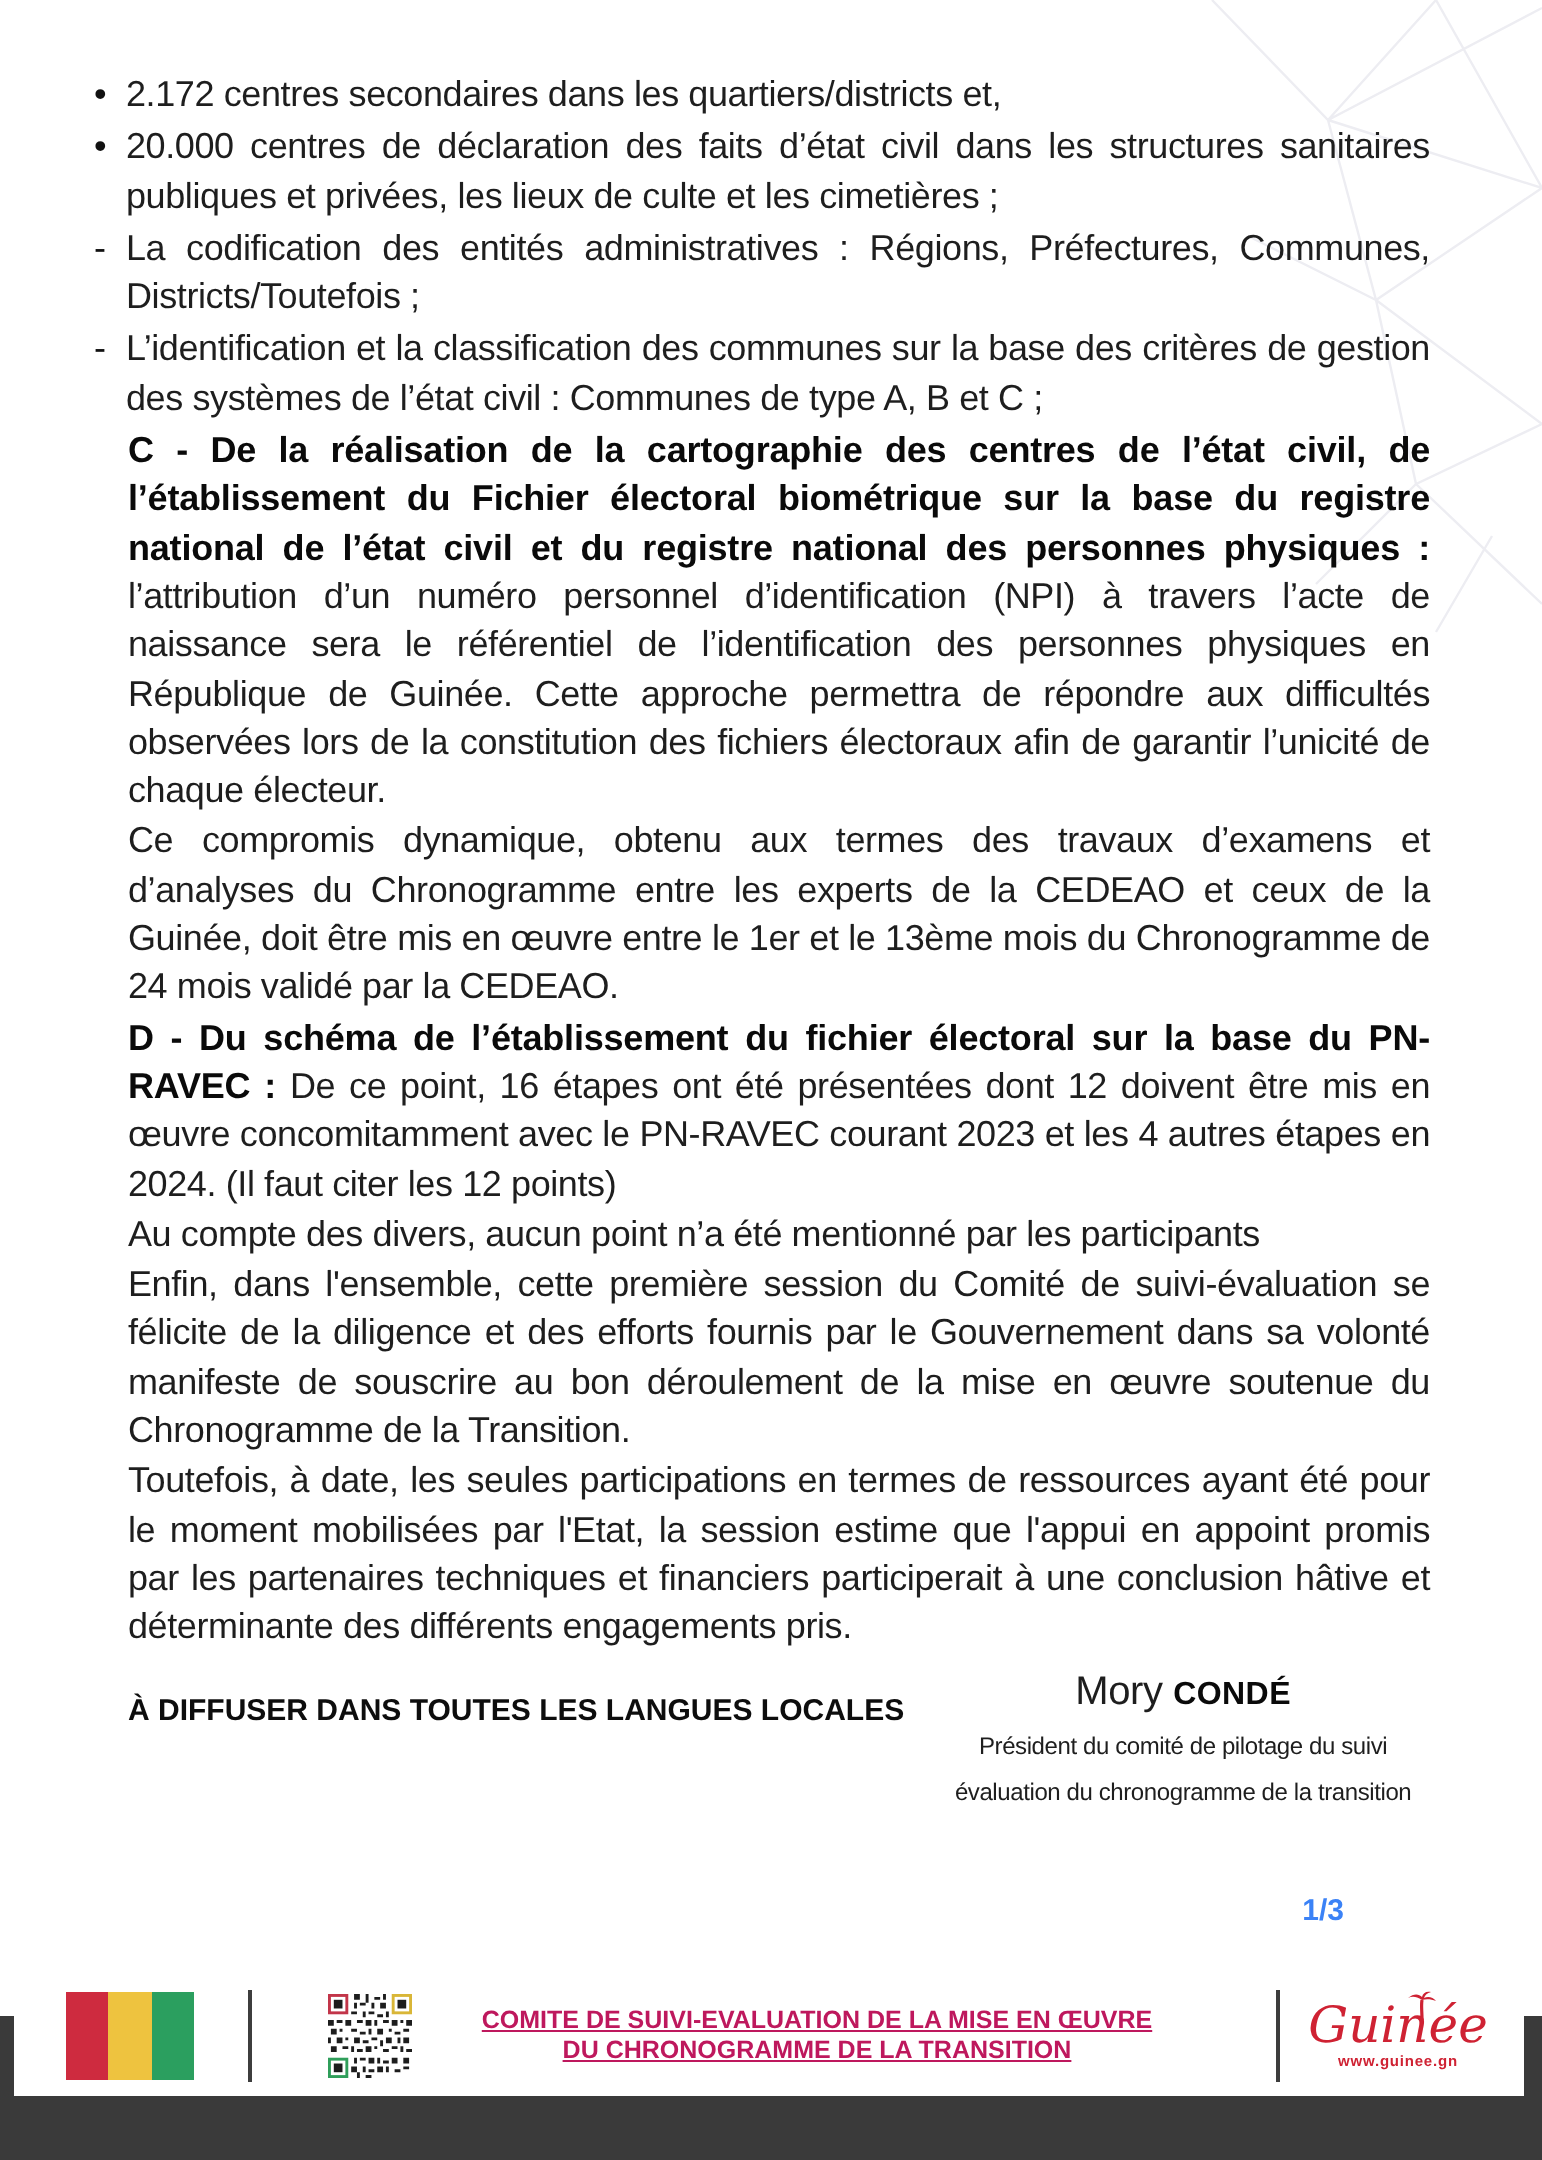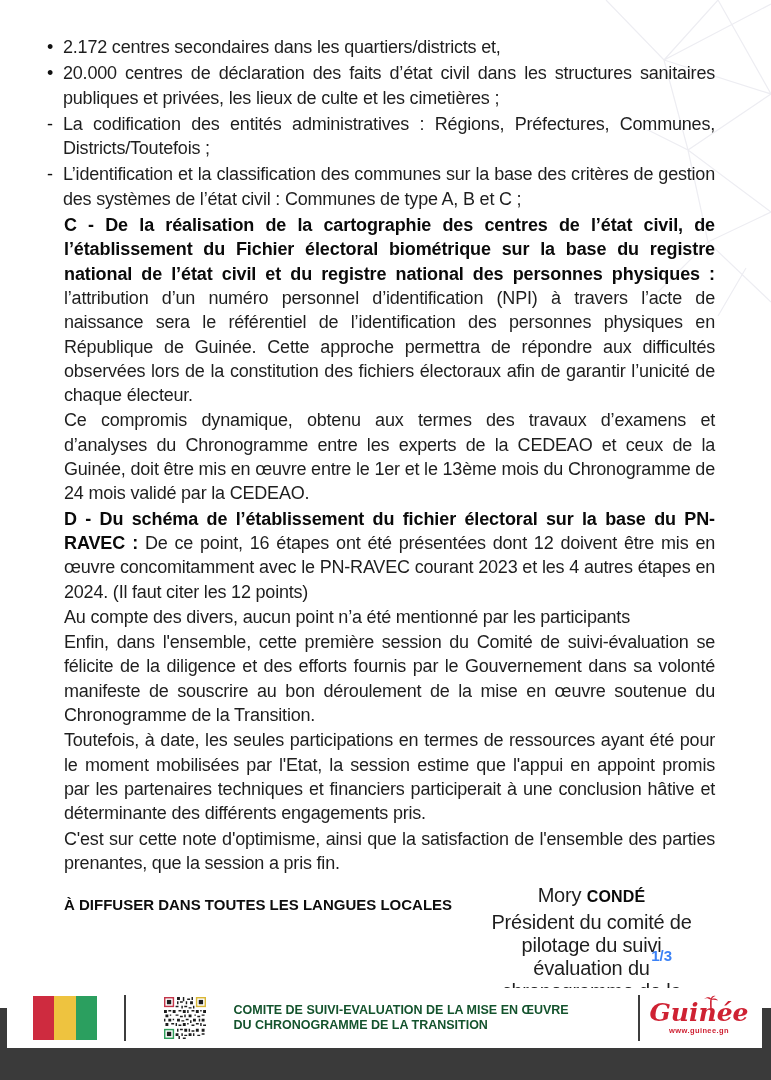--- a/index.html
+++ b/index.html
@@ -16,37 +16,37 @@
   .li{display:flex;margin-bottom:2px;}
   .li .marker{flex:none;width:16px;color:#111;}
   .li p{flex:1;margin:0;text-align:justify;}
   .para{margin:0 0 1px 17px;text-align:justify;}
   .para b{color:#0a0a0a;letter-spacing:-0.1px;}
   .sig-row{display:flex;margin:8px 0 0 17px;gap:16px;}
   .note{flex:none;font-weight:bold;font-size:15px;letter-spacing:0;padding-top:10px;color:#0d0d0d;}
   .sig{margin-left:auto;width:340px;text-align:center;}
   .sig-name{font-size:20px;margin-bottom:2px;}
   .sig-name b{font-size:16px;color:#0a0a0a;letter-spacing:0.2px;}
-  .sig-title{font-size:20px;line-height:23px;}
+  .sig-title{font-size:12px;line-height:23px;}
   .pagenum{position:absolute;top:947px;right:99px;font-weight:bold;font-size:15px;color:#3b82f6;}
   .footer{position:absolute;left:0;right:0;bottom:0;height:92px;}
   .footer-bar{position:absolute;left:0;right:0;top:20px;bottom:0;background:#3a3a3a;}
   .footer-panel{position:absolute;left:7px;right:9px;top:0;height:60px;background:#ffffff;display:flex;align-items:center;}
   .flag{width:64px;height:44px;margin-left:26px;display:flex;flex:none;}
   .flag span{flex:1;}
   .vdiv{width:2px;height:46px;background:#3d3d3d;margin-left:27px;flex:none;}
   .qr{margin-left:38px;flex:none;line-height:0;}
   .org{
-    flex:1;font-weight:bold;font-size:12.5px;line-height:15px;
-    color:#14532d;padding:0 14px;letter-spacing:0;
+    flex:1;text-align:center;font-weight:bold;font-size:12.5px;line-height:15px;
+    color:#be185d;padding:0 14px;letter-spacing:0;text-decoration:underline;
   }
   .org-inner{max-width:350px;margin:0 auto;}
   .logo{width:118px;flex:none;text-align:center;position:relative;padding-right:4px;}
   .logo-text{
-    font-family:"DejaVu Serif","Liberation Serif",serif;font-style:italic;font-weight:bold;
+    font-family:"DejaVu Serif","Liberation Serif",serif;font-style:italic;font-weight:normal;
     font-size:25px;color:#cf2233;line-height:24px;display:block;
   }
   .logo-url{display:block;font-size:7.5px;color:#cf2233;font-weight:bold;letter-spacing:0.4px;margin-top:1px;}
   .palm{position:absolute;top:-6px;left:62px;}
 </style>
 </head>
 <body>
 
 <div class="page">
 
@@ -83,21 +83,20 @@
     <p class="para">Ce compromis dynamique, obtenu aux termes des travaux d’examens et d’analyses du Chronogramme entre les experts de la CEDEAO et ceux de la Guinée, doit être mis en œuvre entre le 1er et le 13ème mois du Chronogramme de 24 mois validé par la CEDEAO.</p>
 
     <p class="para"><b>D - Du schéma de l’établissement du fichier électoral sur la base du PN-RAVEC :</b><span> De ce point, 16 étapes ont été présentées dont 12 doivent être mis en œuvre concomitamment avec le PN-RAVEC courant 2023 et les 4 autres étapes en 2024. (Il faut citer les 12 points)</span></p>
 
     <p class="para">Au compte des divers, aucun point n’a été mentionné par les participants</p>
 
     <p class="para">Enfin, dans l'ensemble, cette première session du Comité de suivi-évaluation se félicite de la diligence et des efforts fournis par le Gouvernement dans sa volonté manifeste de souscrire au bon déroulement de la mise en œuvre soutenue du Chronogramme de la Transition.</p>
 
     <p class="para">Toutefois, à date, les seules participations en termes de ressources ayant été pour le moment mobilisées par l'Etat, la session estime que l'appui en appoint promis par les partenaires techniques et financiers participerait à une conclusion hâtive et déterminante des différents engagements pris.</p>
 
-    <p class="para">C'est sur cette note d'optimisme, ainsi que la satisfaction de l'ensemble des parties prenantes, que la session a pris fin.</p>
 
     <div class="sig-row">
       <div class="note">À DIFFUSER DANS TOUTES LES LANGUES LOCALES</div>
       <div class="sig">
         <div class="sig-name">
           <span>Mory</span>
           <b>CONDÉ</b>
         </div>
         <div class="sig-title">Président du comité de pilotage du suivi</div>
         <div class="sig-title">évaluation du chronogramme de la transition</div>

